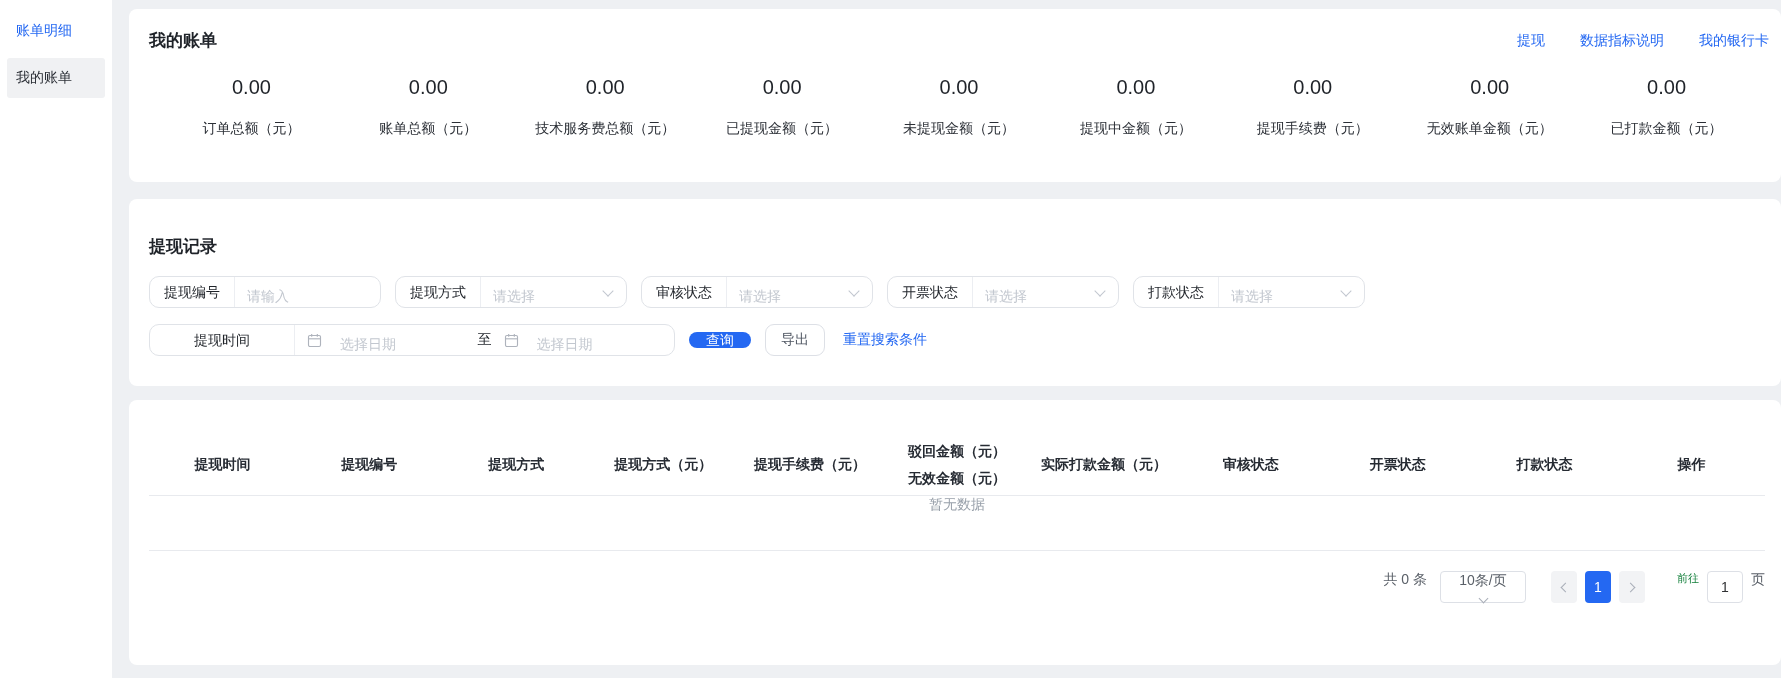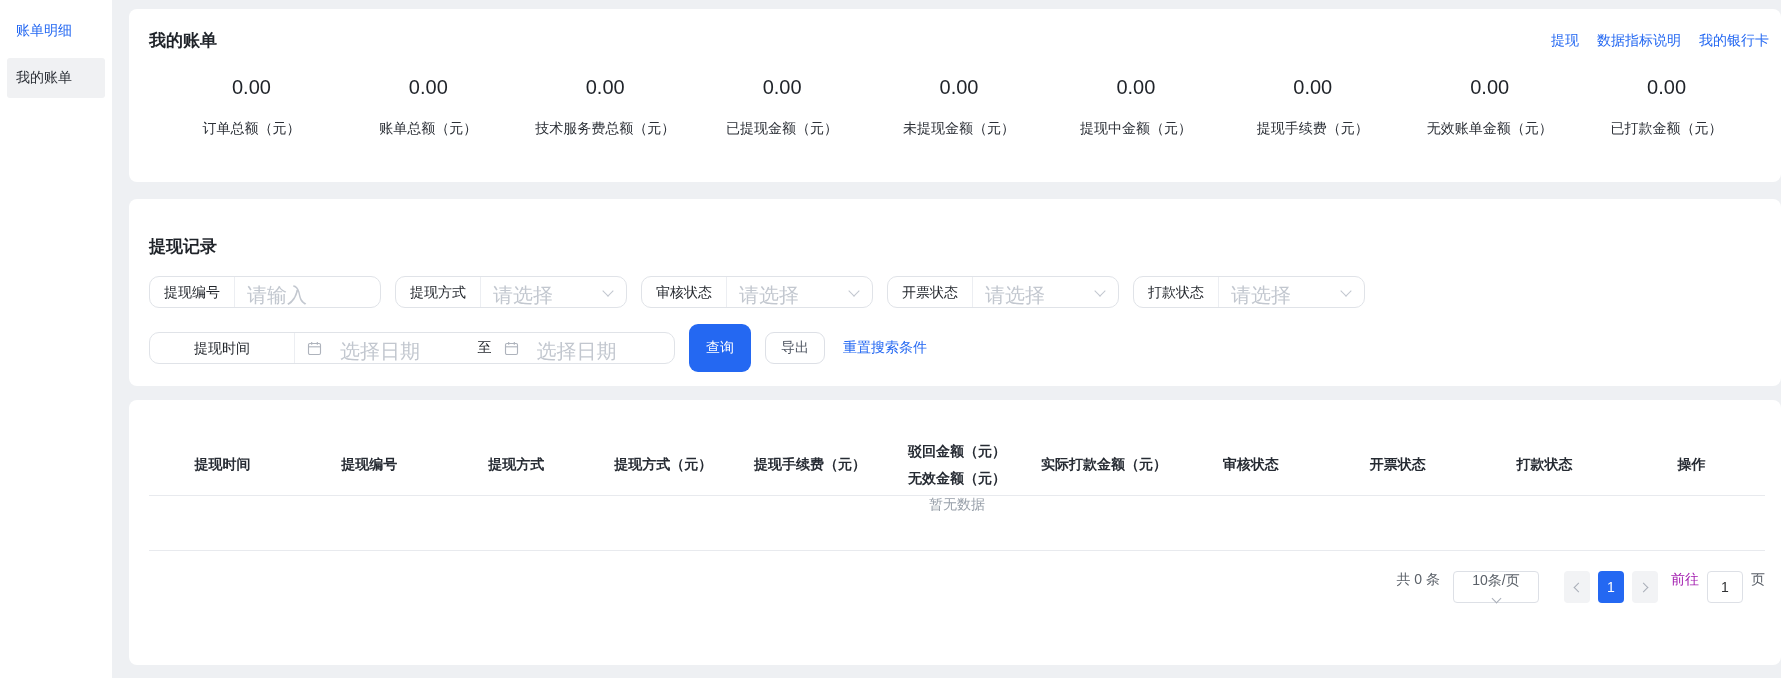--- a/index.html
+++ b/index.html
@@ -14,48 +14,48 @@
                padding:11px 9px; border-radius:3px; cursor:pointer; white-space:nowrap; }
 
   
   .main { flex:1; min-width:0; padding:9px 0 0 17px; display:flex; flex-direction:column; }
   .card { background:#fff; border-radius:8px; }
   .card-title { font-size:17px; font-weight:bold; color:#1f2329; }
 
   
   .card-summary { height:173px; padding:20px 12px 0 20px; }
   .card-head { display:flex; justify-content:space-between; align-items:center; }
-  .head-links { display:flex; gap:18px;align-items:flex-end; }
+  .head-links { display:flex; gap:35px;align-items:flex-end; }
   .head-links a { color:#2468f2; font-size:14px; text-decoration:none; cursor:pointer; white-space:nowrap; }
   .stats { display:flex; padding:0 14px; margin-top:24px; }
   .stat { flex:1; text-align:center; min-width:0; }
   .stat-value { font-size:20px; color:#1f2329; }
   .stat-label { margin-top:21px; font-size:14px; color:#2b2f36; white-space:nowrap; }
 
   
   .card-filter { margin-top:17px; height:187px; padding:36px 16px 0 20px; }
   .filter-row { display:flex; align-items:center; margin-top:18px; gap:14px; }
   .filter-row.second { margin-top:16px; }
   .fgroup { display:flex; align-items:center; height:32px; border:1px solid #e0e3e8;
             border-radius:10px; background:#fff; width:232px; flex:none; }
   .fg-label { font-size:14px; color:#1f2329; padding:0 14px; line-height:30px;
               border-right:1px solid #eceef2; white-space:nowrap; flex:none; }
   .fg-input { flex:1; min-width:0; height:30px; border:0; outline:0; padding:0 12px;
-              font-size:20px; color:#15803d; background:transparent;margin-top:7px; }
+              font-size:14px; color:#15803d; background:transparent;margin-top:7px; }
   .fg-input::placeholder { color:#c2c7cf; }
   .fg-input.sel { cursor:pointer; }
   .chev-down { flex:none; width:8px; height:8px; border-right:1.5px solid #c2c7cf;
                border-bottom:1.5px solid #c2c7cf; transform:rotate(45deg); margin:-3px 14px 0 0; }
   .fg-date { width:526px; }
   .fg-date .fg-label { width:145px; text-align:center; padding:0; }
   .date-sec { flex:1; display:flex; align-items:center; padding:0 12px; gap:18px; min-width:0; }
   .date-sec .fg-input { padding:0; }
   .date-sep { font-size:14px; color:#1f2329; flex:none; }
   .cal-icon { flex:none; width:15px; height:15px; display:block; }
-  .btn-primary { height:48px; padding:0 17px; background:#2468f2; color:#fff; font-size:14px;
+  .btn-primary { height:16px; padding:0 17px; background:#2468f2; color:#fff; font-size:14px;
                  border:0; border-radius:9px; cursor:pointer; white-space:nowrap; }
   .btn-default { height:32px; padding:0 15px; background:#fff; color:#4e5561; font-size:14px;
                  border:1px solid #dde0e6; border-radius:9px; cursor:pointer; white-space:nowrap; }
   .reset-link { color:#2468f2; font-size:14px; cursor:pointer; margin-left:4px; white-space:nowrap; }
 
   
   .card-table { margin-top:14px; height:265px; padding:20px 16px 0 20px; }
   .thead { display:flex; align-items:center; margin-top:14px; min-height:62px;
            border-bottom:1px solid #e8eaee; }
   .th { flex:1; min-width:0; text-align:center; font-size:14px; font-weight:bold;
@@ -73,21 +73,21 @@
   .pg-btn { width:26px; height:32px; background:#f2f3f5; border-radius:4px; flex:none;
             display:flex; align-items:center; justify-content:center; cursor:pointer; }
   .pg-btn.prev { margin-left:25px; }
   .pg-page { width:26px; height:32px; margin-left:8px; background:#2468f2; color:#fff; border-radius:4px;
              display:flex; align-items:center; justify-content:center; font-size:14px; cursor:pointer; }
   .pg-btn.next { margin-left:8px; }
   .chev { width:7px; height:7px; border-right:1.5px solid #a9aeb8; border-bottom:1.5px solid #a9aeb8; }
   .chev.left  { transform:rotate(135deg); margin-left:3px; }
   .chev.right { transform:rotate(-45deg); margin-right:3px; }
   .chev.small-down { transform:rotate(45deg); margin-top:-3px; }
-  .pg-goto { font-size:14px; color:#a21caf; margin-left:13px; white-space:nowrap; }
+  .pg-goto { font-size:11px; color:#15803d; margin-left:32px; white-space:nowrap; }
   .pg-input { width:36px; height:32px; margin-left:8px; border:1px solid #dde0e6; border-radius:4px;
               text-align:center; font-size:14px; color:#303133; outline:0; }
   .pg-suffix { font-size:14px; color:#5a6068; margin-left:8px; }
 </style>
 </head>
 <body>
 
 <div class="app">
 
   <aside class="sidebar">

